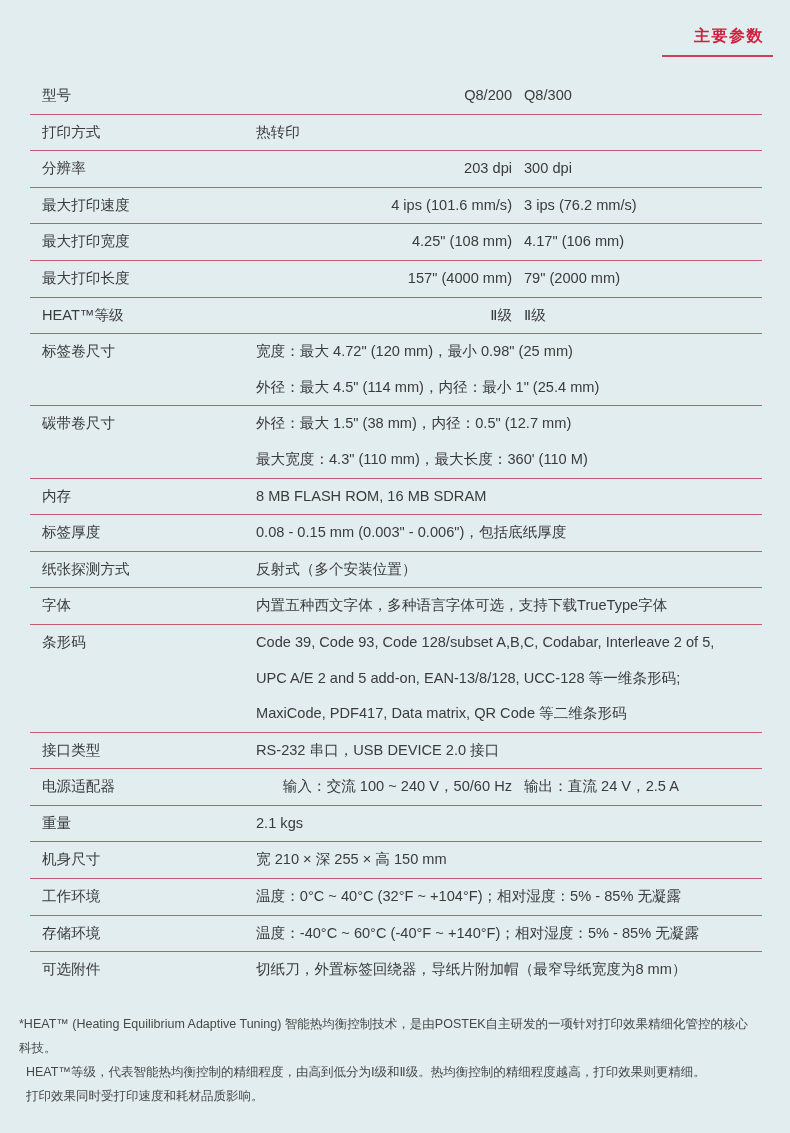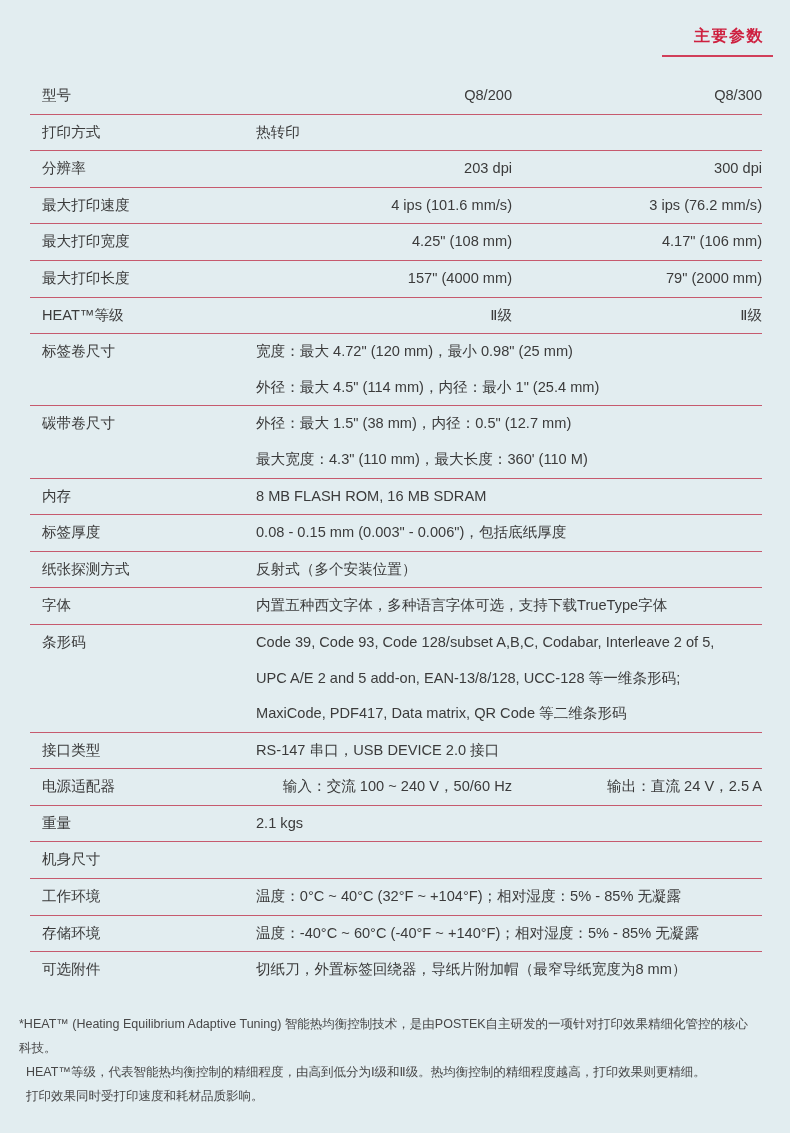--- a/index.html
+++ b/index.html
@@ -37,21 +37,21 @@
     font-size: 14.6px;
   }
   .row { display: flex; align-items: flex-start; border-bottom: 1px solid var(--divider); }
   .row:last-child { border-bottom: none; align-items: flex-end; }
   .cell-line { height: 35.6px; line-height: 35.6px; white-space: nowrap; margin-left: 12px; }
   .label { width: 202px; flex: none; }
   .values { flex: 1 1 auto; display: flex; min-width: 0; }
   .col { min-width: 0; }
   .col1 { flex: 1 1 auto; }
   .values.two-col .col1 { flex: none; width: 268px; text-align: right; }
-  .values.two-col .col2 { flex: 1 1 auto; text-align: right; }
+  .values.two-col .col2 { flex: 1 1 auto; }
 
   
   .footnotes {
     position: absolute; left: 19px; top: 1012px; width: 740px;
     font-size: 12.5px; color: var(--footnote); line-height: 24px;
   }
   .footnote.indent { padding-left: 7px; }
 </style>
 </head>
 <body>
@@ -215,21 +215,21 @@
             <div class="cell-line">MaxiCode, PDF417, Data matrix, QR Code 等二维条形码</div>
           </div>
 
     </div>
   </div>
 
   <div class="row">
     <div class="label cell-line">接口类型</div>
     <div class="values">
       <div class="col col1">
-            <div class="cell-line">RS-147 串口，USB DEVICE 2.0 接口</div>
+            <div class="cell-line">RS-232 串口，USB DEVICE 2.0 接口</div>
           </div>
 
     </div>
   </div>
 
   <div class="row">
     <div class="label cell-line">电源适配器</div>
     <div class="values two-col">
       <div class="col col1">
             <div class="cell-line">输入：交流 100 ~ 240 V，50/60 Hz</div>
@@ -245,20 +245,26 @@
     <div class="values">
       <div class="col col1">
             <div class="cell-line">2.1 kgs</div>
           </div>
 
     </div>
   </div>
 
   <div class="row">
     <div class="label cell-line">机身尺寸</div>
+    <div class="values">
+      <div class="col col1">
+            <div class="cell-line">宽 210 × 深 255 × 高 150 mm</div>
+          </div>
+
+    </div>
   </div>
 
   <div class="row">
     <div class="label cell-line">工作环境</div>
     <div class="values">
       <div class="col col1">
             <div class="cell-line">温度：0°C ~ 40°C (32°F ~ +104°F)；相对湿度：5% - 85% 无凝露</div>
           </div>
 
     </div>

